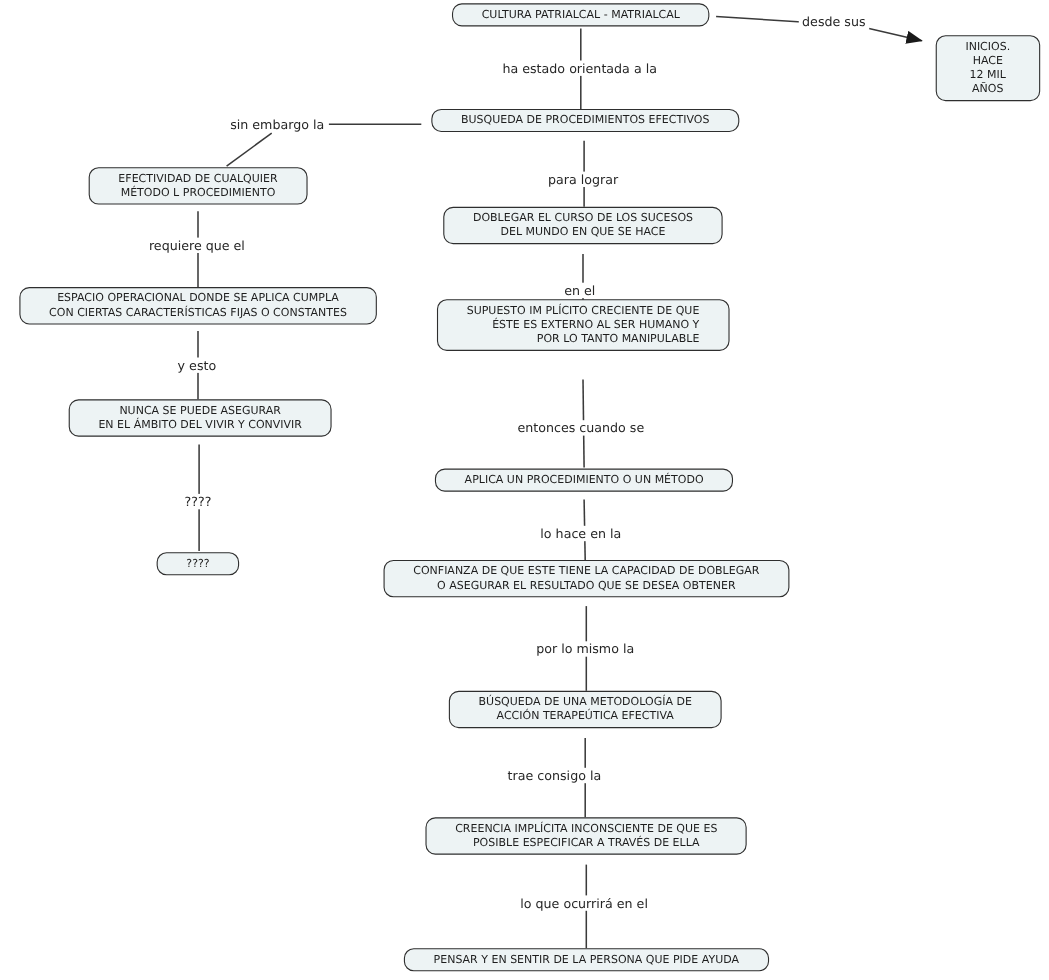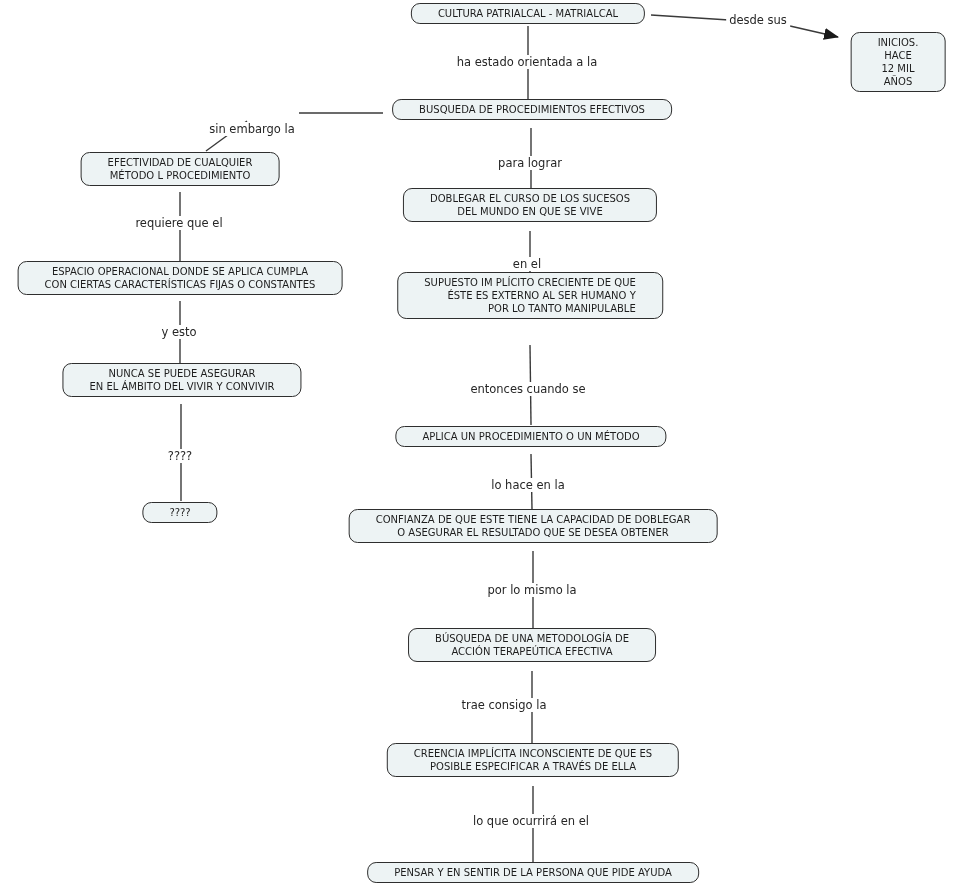--- a/index.html
+++ b/index.html
@@ -75,36 +75,36 @@
 12 MIL AÑOS</div>
   <div class="node" style="left:532px; top:99px;">BUSQUEDA DE PROCEDIMIENTOS EFECTIVOS</div>
   <div class="node" style="left:180px; top:152px;">EFECTIVIDAD DE CUALQUIER
 MÉTODO L PROCEDIMIENTO</div>
   <div class="node" style="left:180px; top:261px;">ESPACIO OPERACIONAL DONDE SE APLICA CUMPLA
 CON CIERTAS CARACTERÍSTICAS FIJAS O CONSTANTES</div>
   <div class="node" style="left:182px; top:363px;">NUNCA SE PUEDE ASEGURAR
 EN EL ÁMBITO DEL VIVIR Y CONVIVIR</div>
   <div class="node" style="left:180px; top:502px;">????</div>
   <div class="node" style="left:530px; top:188px;">DOBLEGAR EL CURSO DE LOS SUCESOS
-DEL MUNDO EN QUE SE VIVE</div>
+DEL MUNDO EN QUE SE HACE</div>
   <div class="node" style="left:530px; top:272px;text-align:right;">SUPUESTO IM PLÍCITO CRECIENTE DE QUE
 ÉSTE ES EXTERNO AL SER HUMANO Y
 POR LO TANTO MANIPULABLE</div>
   <div class="node" style="left:531px; top:426px;">APLICA UN PROCEDIMIENTO O UN MÉTODO</div>
   <div class="node" style="left:533px; top:509px;">CONFIANZA DE QUE ESTE TIENE LA CAPACIDAD DE DOBLEGAR
 O ASEGURAR EL RESULTADO QUE SE DESEA OBTENER</div>
   <div class="node" style="left:532px; top:628px;">BÚSQUEDA DE UNA METODOLOGÍA DE
 ACCIÓN TERAPEÚTICA EFECTIVA</div>
   <div class="node" style="left:533px; top:743px;">CREENCIA IMPLÍCITA INCONSCIENTE DE QUE ES
 POSIBLE ESPECIFICAR A TRAVÉS DE ELLA</div>
   <div class="node" style="left:533px; top:862px;">PENSAR Y EN SENTIR DE LA PERSONA QUE PIDE AYUDA</div>
 
   <span class="llabel" style="left:758px; top:20px;">desde sus</span>
   <span class="llabel" style="left:527px; top:62px;">ha estado orientada a la</span>
-  <span class="llabel" style="left:252px; top:113px;margin-top:16px;">sin embargo la</span>
+  <span class="llabel" style="left:252px; top:113px;">sin embargo la</span>
   <span class="llabel" style="left:530px; top:163px;">para lograr</span>
   <span class="llabel" style="left:179px; top:223px;">requiere que el</span>
   <span class="llabel" style="left:527px; top:264px;">en el</span>
   <span class="llabel" style="left:179px; top:332px;">y esto</span>
   <span class="llabel" style="left:528px; top:389px;">entonces cuando se</span>
   <span class="llabel" style="left:180px; top:456px;">????</span>
   <span class="llabel" style="left:528px; top:485px;">lo hace en la</span>
   <span class="llabel" style="left:532px; top:590px;">por lo mismo la</span>
   <span class="llabel" style="left:504px; top:705px;">trae consigo la</span>
   <span class="llabel" style="left:531px; top:821px;text-align:center;">lo que ocurrirá en el</span>

